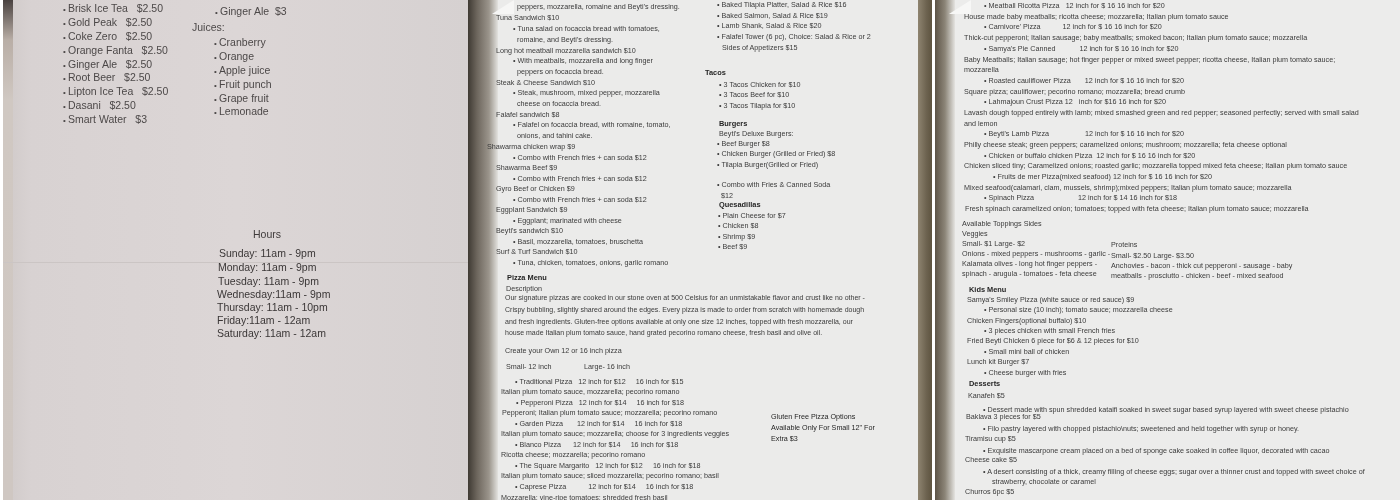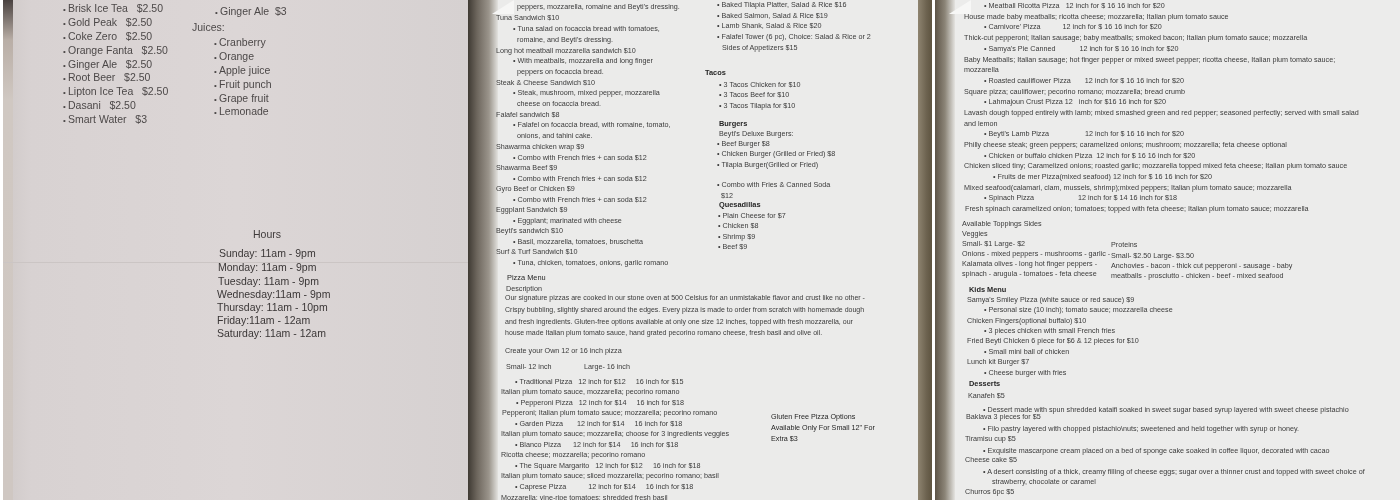--- a/index.html
+++ b/index.html
@@ -95,21 +95,21 @@
     <div class="txt s" style="left:49px;top:36px">romaine, and Beyti's dressing.</div>
     <div class="txt s" style="left:28px;top:47px">Long hot meatball mozzarella sandwich     $10</div>
     <div class="txt b" style="left:45px;top:57px">With meatballs, mozzarella and long finger</div>
     <div class="txt s" style="left:49px;top:68px">peppers on focaccia bread.</div>
     <div class="txt s" style="left:28px;top:79px">Steak &amp; Cheese Sandwich          $10</div>
     <div class="txt b" style="left:45px;top:89px">Steak, mushroom, mixed pepper, mozzarella</div>
     <div class="txt s" style="left:49px;top:100px">cheese on focaccia bread.</div>
     <div class="txt s" style="left:28px;top:111px">Falafel sandwich     $8</div>
     <div class="txt b" style="left:45px;top:121px">Falafel on focaccia bread, with romaine, tomato,</div>
     <div class="txt s" style="left:49px;top:132px">onions, and tahini cake.</div>
-    <div class="txt s" style="left:28px;top:143px">Shawarma chicken wrap  $9</div>
+    <div class="txt s" style="left:19px;top:143px">Shawarma chicken wrap  $9</div>
     <div class="txt b" style="left:45px;top:154px">Combo with French fries + can soda  $12</div>
     <div class="txt s" style="left:28px;top:164px">Shawarma Beef  $9</div>
     <div class="txt b" style="left:45px;top:175px">Combo with French fries + can soda  $12</div>
     <div class="txt s" style="left:28px;top:185px">Gyro Beef or Chicken   $9</div>
     <div class="txt b" style="left:45px;top:196px">Combo with French fries + can soda  $12</div>
     <div class="txt s" style="left:28px;top:206px">Eggplant Sandwich   $9</div>
     <div class="txt b" style="left:45px;top:217px">Eggplant; marinated with cheese</div>
     <div class="txt s" style="left:28px;top:227px">Beyti's sandwich    $10</div>
     <div class="txt b" style="left:45px;top:238px">Basil, mozzarella, tomatoes, bruschetta</div>
     <div class="txt s" style="left:28px;top:248px">Surf &amp; Turf Sandwich   $10</div>
@@ -143,21 +143,21 @@
 
   <div>
     <div class="txt h" style="left:251px;top:201px">Quesadillas</div>
     <div class="txt b" style="left:250px;top:212px">Plain Cheese for $7</div>
     <div class="txt b" style="left:250px;top:222px">Chicken  $8</div>
     <div class="txt b" style="left:250px;top:233px">Shrimp  $9</div>
     <div class="txt b" style="left:250px;top:243px">Beef    $9</div>
   </div>
 
   <div>
-    <div class="txt h" style="left:39px;top:274px;font-weight:normal;color:#1f1f1f">Pizza Menu</div>
+    <div class="txt h" style="left:39px;top:274px;font-weight:bold;color:#1f1f1f">Pizza Menu</div>
     <div class="txt s" style="left:38px;top:285px">Description</div>
     <div class="txt pp" style="left:37px;top:292px;width:360px">Our signature pizzas are cooked in our stone oven at 500 Celsius for an unmistakable flavor and crust like no other - Crispy bubbling, slightly shared around the edges. Every pizza is made to order from scratch with homemade dough and fresh ingredients. Gluten-free options available at only one size 12 inches, topped with fresh mozzarella, our house made Italian plum tomato sauce, hand grated pecorino romano cheese, fresh basil and olive oil.</div>
     <div class="txt s" style="left:37px;top:347px">Create your Own 12 or 16 inch pizza</div>
     <div class="txt s" style="left:38px;top:363px">Small- 12 inch</div>
     <div class="txt s" style="left:116px;top:363px">Large- 16 inch</div>
 
     <div class="txt b" style="left:47px;top:378px"><span>Traditional Pizza</span>&nbsp;&nbsp;&nbsp;<span>12 inch for $12</span>&nbsp;&nbsp;&nbsp;&nbsp;&nbsp;<span>16 inch for $15</span></div>
     <div class="txt s" style="left:33px;top:388px">Italian plum tomato sauce, mozzarella; pecorino romano</div>
     <div class="txt b" style="left:48px;top:399px"><span>Pepperoni Pizza</span>&nbsp;&nbsp;&nbsp;<span>12 inch for $14</span>&nbsp;&nbsp;&nbsp;&nbsp;&nbsp;<span>16 inch for  $18</span></div>
     <div class="txt s" style="left:34px;top:409px">Pepperoni; Italian plum tomato sauce; mozzarella; pecorino romano</div>

